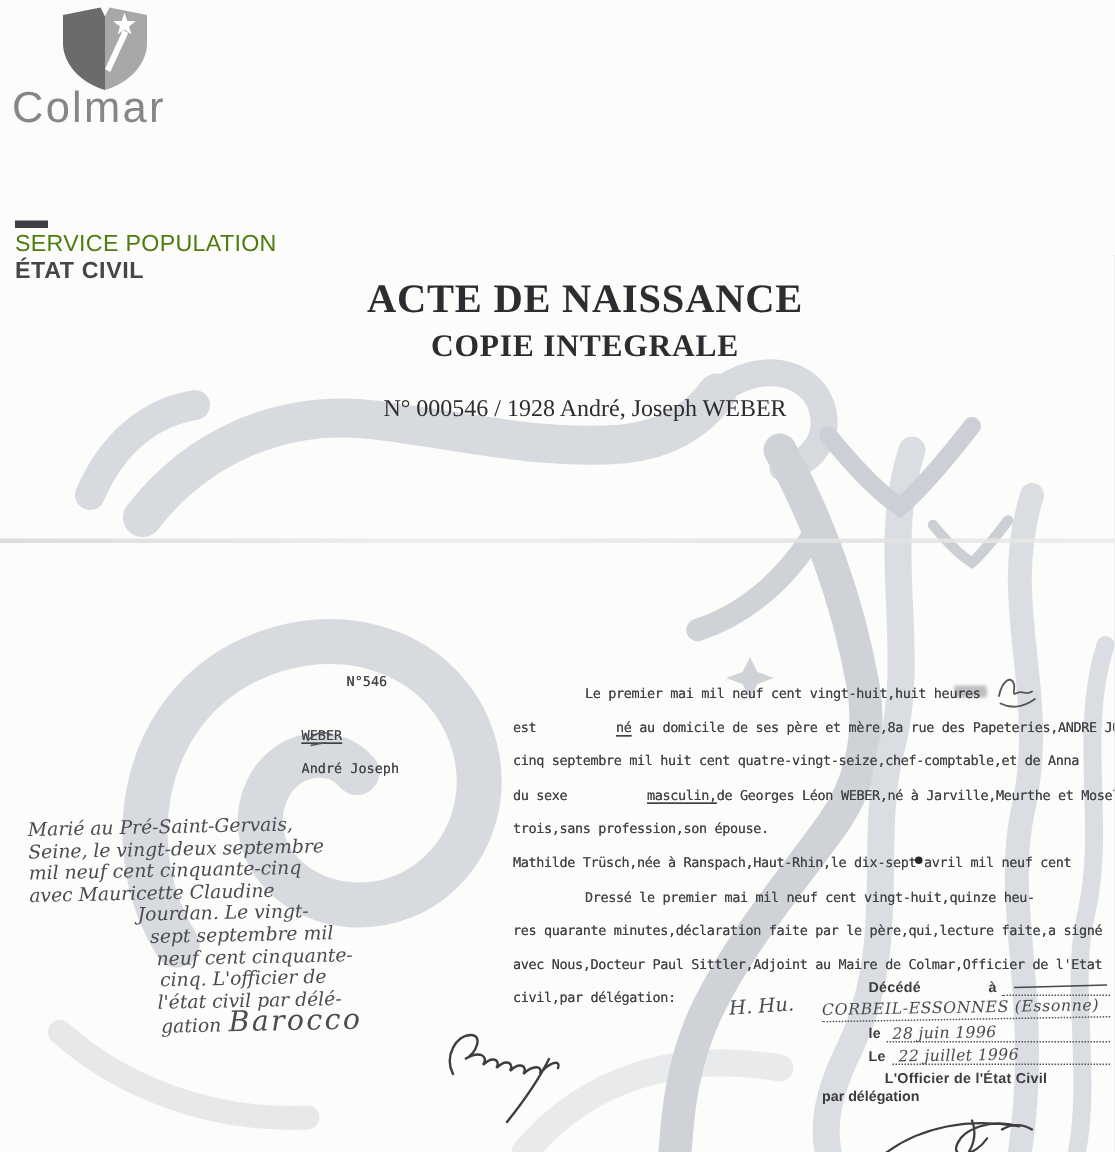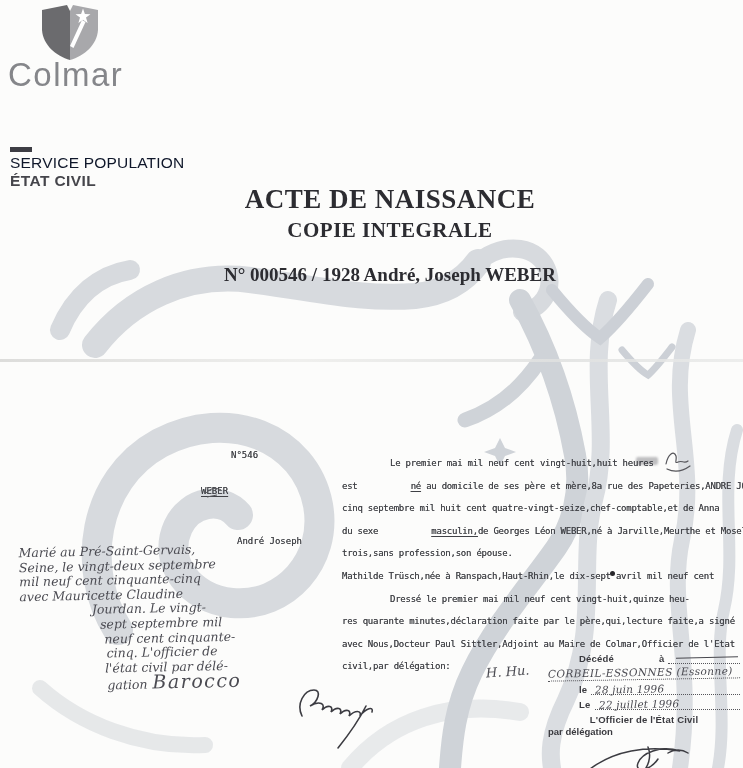--- a/index.html
+++ b/index.html
@@ -3,42 +3,42 @@
 <meta charset="utf-8">
 <style>
   html,body{margin:0;padding:0;background:#e8e8e8;}
   .page{position:relative;width:743px;height:768px;background:#fcfcfb;overflow:hidden;
         font-family:"Liberation Sans",sans-serif;}
   .wm{position:absolute;inset:0;z-index:0;}
   .fold{position:absolute;left:0;top:359px;width:100%;height:3px;z-index:1;opacity:.85;
         background:linear-gradient(to right,#d7d7d5,#ededeb 40%,#e0e1e0 75%,#eaebea);}
   
   .shield{position:absolute;left:38px;top:2px;z-index:2;}
-  .wordmark{position:absolute;left:8px;top:56px;z-index:2;font-size:33px;color:#85868a;
+  .wordmark{position:absolute;left:8px;top:56px;z-index:2;font-size:29px;color:#85868a;
             letter-spacing:1.5px;font-weight:400;}
   .dash{position:absolute;left:10px;top:147px;width:22px;height:5px;background:#3d3d44;z-index:2;}
-  .svc1{position:absolute;left:10px;top:154px;z-index:2;font-size:15.5px;color:#0f172a;letter-spacing:.2px;}
+  .svc1{position:absolute;left:10px;top:154px;z-index:2;font-size:15.5px;color:#4d7c0f;letter-spacing:.2px;}
   .svc2{position:absolute;left:10px;top:172px;z-index:2;font-size:15.5px;color:#45454b;
         font-weight:bold;letter-spacing:.4px;}
   
   .titleblock{position:absolute;left:60px;top:184px;width:660px;text-align:center;z-index:2;
               color:#2c2c31;font-family:"Liberation Serif",serif;}
   .t1{font-size:27px;font-weight:bold;letter-spacing:.5px;}
   .t2{font-size:21px;font-weight:bold;margin-top:3px;letter-spacing:.5px;}
-  .tref{margin-top:21px;font-size:19px;font-weight:bold;}
+  .tref{margin-top:21px;font-size:16px;font-weight:normal;}
   
   .mono{font-family:"DejaVu Sans Mono",monospace;color:#3f4045;text-shadow:0 0 .4px rgba(63,64,69,.75);}
   .typed{position:absolute;left:342px;top:452px;z-index:2;font-size:9px;line-height:22.6px;
          letter-spacing:-.25px;white-space:nowrap;}
   .tline.ind{text-indent:48px;}
   .typed u{text-underline-offset:1.5px;padding-left:48px;}
   .mref{position:absolute;z-index:2;font-size:9px;white-space:nowrap;padding-left:39px;}
   #mnum{left:192px;top:450px;}
   #msurname{left:162px;top:486px;text-decoration:underline;text-underline-offset:2px;}
-  #mgiven{left:162px;top:536px;margin-left:36px;}
+  #mgiven{left:162px;top:508px;}
   .smudge{position:absolute;left:636px;top:457px;width:22px;height:8px;z-index:2;
           background:rgba(50,50,58,.30);filter:blur(1.1px);border-radius:2px;}
   .corr{position:absolute;left:664px;top:448px;z-index:2;}
   .scrib{position:absolute;left:204px;top:484px;z-index:2;}
   
   .hw{font-family:"DejaVu Serif",serif;font-style:italic;color:#4b4b52;}
   .note{position:absolute;left:20px;top:544px;z-index:2;font-size:12.5px;line-height:14.6px;
         white-space:nowrap;transform:rotate(-1.2deg);}
   .barocco{font-size:19px;margin-left:5px;letter-spacing:1.5px;}
   .initials{position:absolute;left:486px;top:664px;z-index:2;font-size:13px;transform:rotate(-4deg);}

